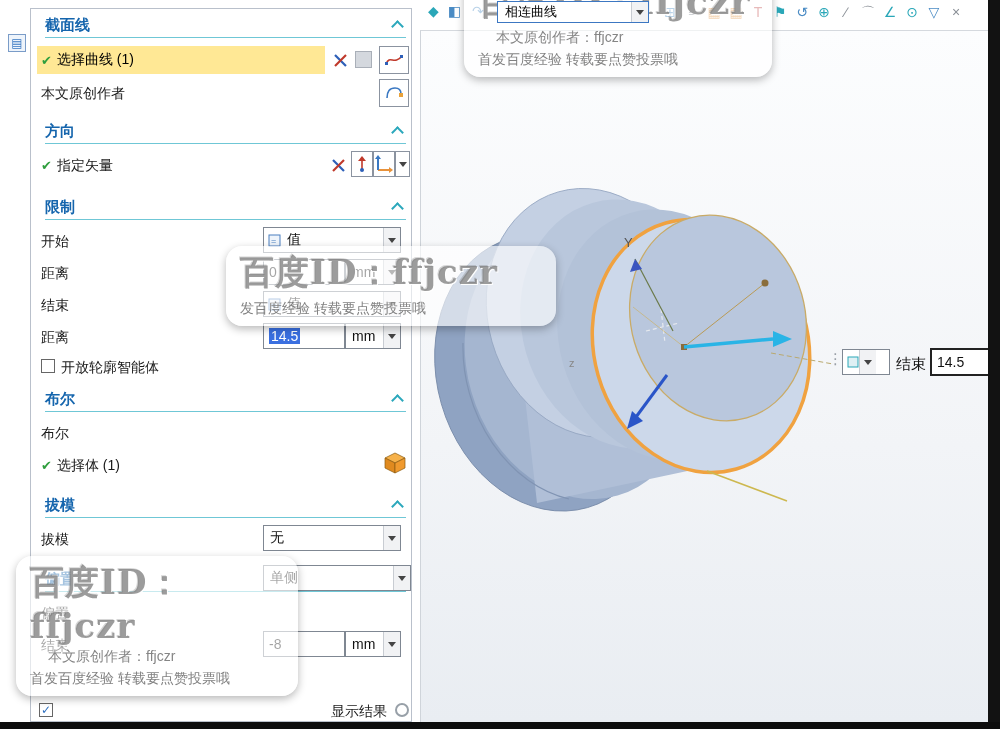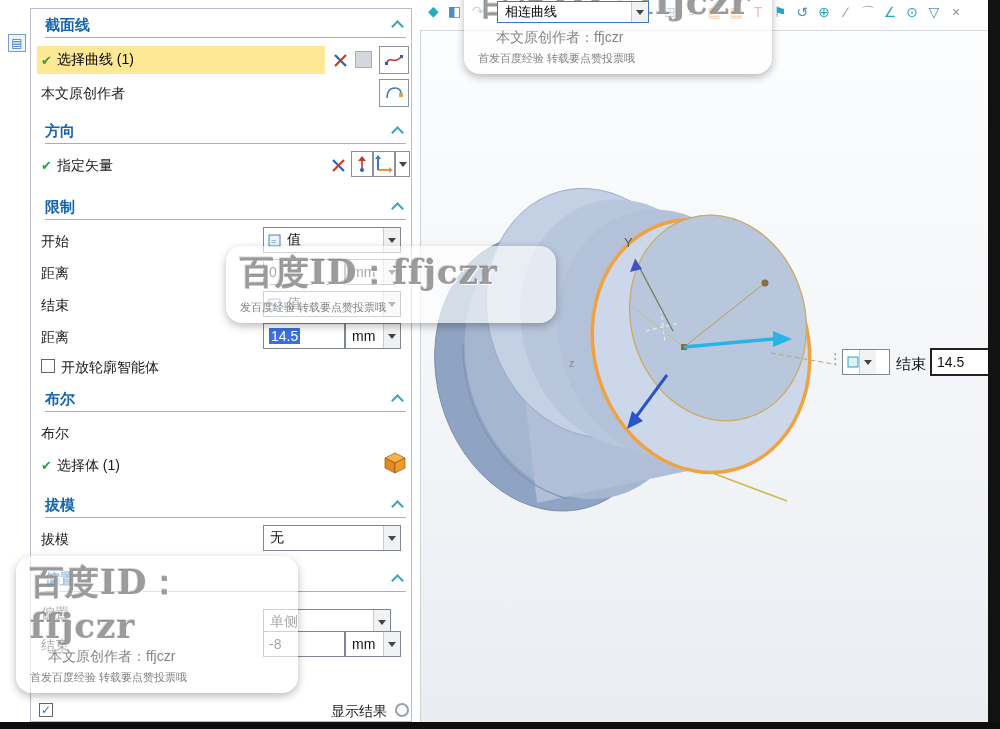--- a/index.html
+++ b/index.html
@@ -59,21 +59,21 @@
   .f-combo{left:842px;top:349px;width:48px;z-index:5}
   .f-label{position:absolute;left:896px;top:355px;font-size:15px;color:#111;z-index:5}
   .f-field{left:930px;top:348px;width:62px;height:28px;border:2px solid #222;z-index:5}
 
   
   .wm{position:absolute;background:rgba(255,255,255,0.62);border-radius:16px;
     box-shadow:0 3px 9px rgba(0,0,0,0.28);padding:4px 14px 8px 14px;z-index:40;pointer-events:none}
   .wm .big{font-family:"DejaVu Serif","Liberation Serif",serif;font-weight:bold;letter-spacing:1px;
     color:rgba(128,128,128,0.78);text-shadow:1px 1px 0 rgba(255,255,255,0.95),-1px -1px 0 rgba(90,90,90,0.25)}
   .wm .l1{font-size:14px;color:rgba(120,120,120,0.9);margin-top:2px;padding-left:18px}
-  .wm .l2{font-size:11px;color:rgba(115,115,115,0.9);margin-top:4px}
+  .wm .l2{font-size:14px;color:rgba(115,115,115,0.9);margin-top:4px}
   .wm-top{left:464px;top:-26px;width:308px}
   .wm-top .big{font-size:36px}
   .wm-mid{left:226px;top:246px;width:330px}
   .wm-mid .big{font-size:34px}
   .wm-bot{left:16px;top:556px;width:282px}
   .wm-bot .big{font-size:34px}
 
   
   .strip-right{position:absolute;left:988px;top:0;width:12px;height:729px;background:#121212;z-index:60}
   .strip-bottom{position:absolute;left:0;top:722px;width:1000px;height:7px;background:#0d0d0d;z-index:60}
@@ -320,21 +320,21 @@
           <span class="arr"></span>
         </span>
     </div>
 
     <div class="ghdr" style="top:558px">
       <span class="t">偏置</span>
       <span class="chev up"></span>
     </div>
 
     <span class="lbl" style="left:10px;top:596px">偏置</span>
-    <div class="combo" style="left:232px;top:600px;width:128px">
+    <div class="combo" style="left:232px;top:556px;width:148px">
       <span class="txt">单侧</span>
       <span class="arr-btn">
           <span class="arr"></span>
         </span>
     </div>
 
     <span class="lbl" style="left:10px;top:628px">结束</span>
     <div class="field" style="left:232px;top:622px;width:82px">-8</div>
     <div class="combo" style="left:314px;top:622px;width:56px">
       <span class="txt">mm</span>

